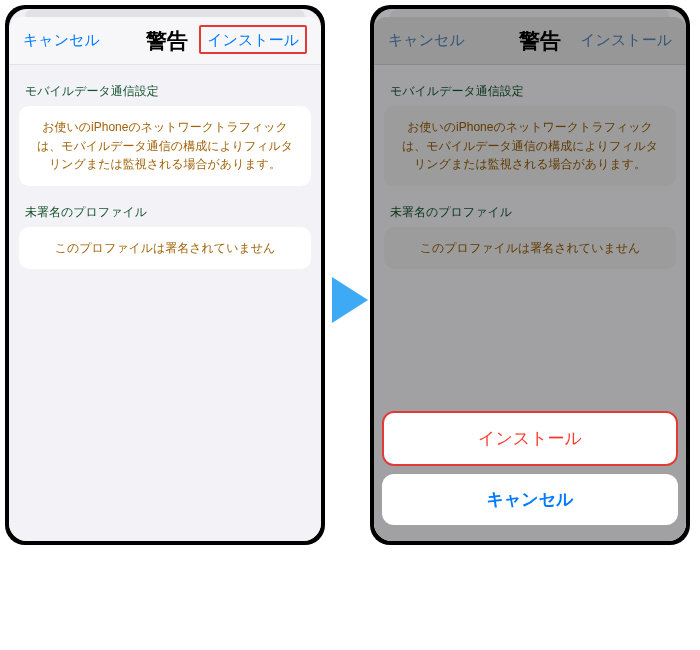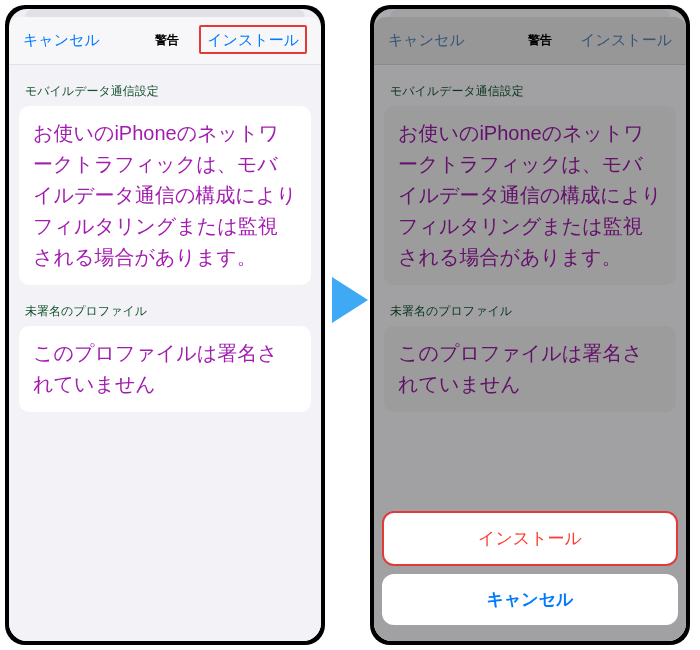--- a/index.html
+++ b/index.html
@@ -7,21 +7,21 @@
       width: 700px;
       height: 650px;
       background: #fff;
       font-family: -apple-system, "Hiragino Sans", "Hiragino Kaku Gothic ProN", sans-serif;
       display: flex;
       align-items: flex-start;
       position: relative;
     }
     .phone {
       width: 320px;
-      height: 640px;
+      height: 540px;
       margin: 5px;
       background: #000;
       border-radius: 20px;
       overflow: hidden;
       position: relative;
     }
     .phone-inner {
       position: absolute;
       top: 4px; left: 4px; right: 4px; bottom: 4px;
       border-radius: 18px;
@@ -51,42 +51,43 @@
       border-bottom: 1px solid #e3e3e6;
     }
     .nav-left, .nav-right {
       color: #007aff;
       font-size: 15px;
       min-width: 88px;
     }
     .nav-right { text-align: right; }
     .nav-title {
       color: #000;
-      font-size: 12px;
+      font-size: 21px;
       font-weight: 600;
       margin-left: 24px;
     }
     .highlight-install {
       border: 2px solid #e53935;
       padding: 4px 6px;
       border-radius: 2px;
     }
     .section-header {
       padding: 18px 16px 6px;
       font-size: 12px;
       color: #14532d;
     }
     .card {
       margin: 0 10px;
       background: #fff;
       border-radius: 10px;
       padding: 12px 14px;
-      font-size: 20px;
-      color: #a21caf;
+      font-size: 12px;
+      color: #a16207;
       line-height: 1.55;
+      text-align: center;
     }
     
     .dimmed {
       position: absolute;
       inset: 0;
       background: rgba(0,0,0,0.28);
     }
     .actionsheet {
       position: absolute;
       left: 8px; right: 8px; bottom: 8px;

